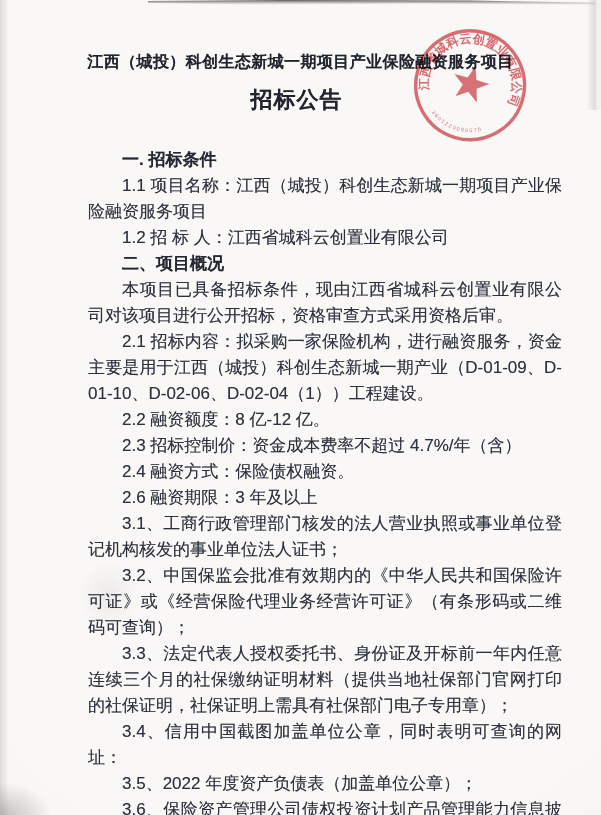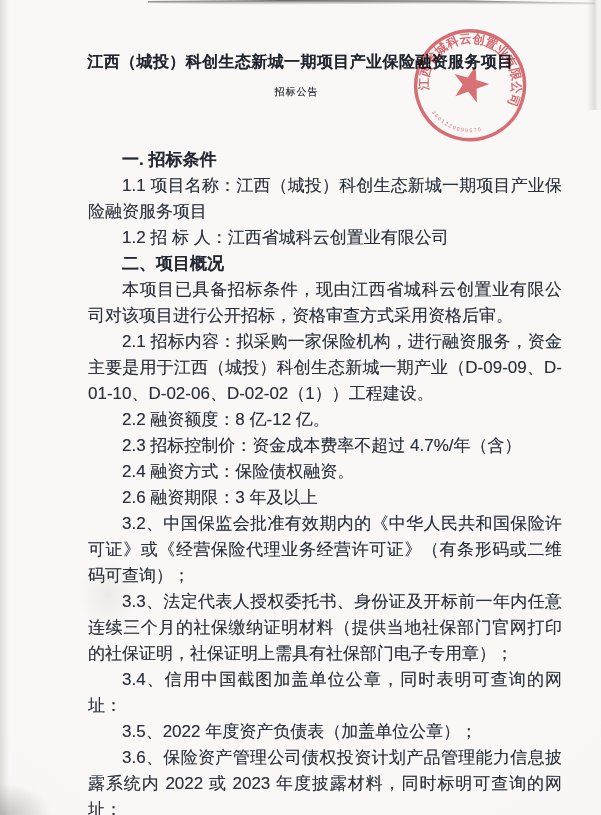--- a/index.html
+++ b/index.html
@@ -44,21 +44,21 @@
     text-align: center; z-index: 1;
   }
   .title-line1 {
     margin: 0;
     font-size: 16px; font-weight: bold; color: #20242e;
     letter-spacing: .4px;
     text-shadow: 0 0 .6px rgba(32,36,46,.5);
   }
   .title-line2 {
     margin: 12px 8px 0 0;
-    font-size: 10px; font-weight: normal; color: #20242e;
+    font-size: 22px; font-weight: bold; color: #20242e;
     letter-spacing: 1px;
     text-shadow: 0 0 .6px rgba(32,36,46,.5);
   }
   
   .doc-body {
     position: absolute; top: 147px; left: 88px; width: 474px; z-index: 1;
   }
   .para {
     margin: 0;
     font-size: 17px; line-height: 26px;
@@ -89,25 +89,26 @@
     <p class="title-line1">江西（城投）科创生态新城一期项目产业保险融资服务项目</p>
     <p class="title-line2">招标公告</p>
   </div>
 
   <div class="doc-body">
       <p class="para heading">一. 招标条件</p>
       <p class="para">1.1 项目名称：江西（城投）科创生态新城一期项目产业保险融资服务项目</p>
       <p class="para">1.2 招 标 人：江西省城科云创置业有限公司</p>
       <p class="para heading">二、项目概况</p>
       <p class="para">本项目已具备招标条件，现由江西省城科云创置业有限公司对该项目进行公开招标，资格审查方式采用资格后审。</p>
-      <p class="para">2.1 招标内容：拟采购一家保险机构，进行融资服务，资金主要是用于江西（城投）科创生态新城一期产业（D-09-09、D-01-10、D-02-06、D-02-02（1））工程建设。</p>
+      <p class="para">2.1 招标内容：拟采购一家保险机构，进行融资服务，资金主要是用于江西（城投）科创生态新城一期产业（D-01-09、D-01-10、D-02-06、D-02-04（1））工程建设。</p>
       <p class="para">2.2 融资额度：8 亿-12 亿。</p>
       <p class="para">2.3 招标控制价：资金成本费率不超过 4.7%/年（含）</p>
       <p class="para">2.4 融资方式：保险债权融资。</p>
       <p class="para">2.6 融资期限：3 年及以上</p>
+      <p class="para">3.1、工商行政管理部门核发的法人营业执照或事业单位登记机构核发的事业单位法人证书；</p>
       <p class="para">3.2、中国保监会批准有效期内的《中华人民共和国保险许可证》或《经营保险代理业务经营许可证》（有条形码或二维码可查询）；</p>
       <p class="para">3.3、法定代表人授权委托书、身份证及开标前一年内任意连续三个月的社保缴纳证明材料（提供当地社保部门官网打印的社保证明，社保证明上需具有社保部门电子专用章）；</p>
       <p class="para">3.4、信用中国截图加盖单位公章，同时表明可查询的网址：</p>
       <p class="para">3.5、2022 年度资产负债表（加盖单位公章）；</p>
       <p class="para">3.6、保险资产管理公司债权投资计划产品管理能力信息披露系统内 2022 或 2023 年度披露材料，同时标明可查询的网址；</p>
     </div>
 
   <svg class="seal" viewBox="0 0 160 160">
     <g transform="rotate(16 78 76)" fill="#cf3a44" stroke="none" opacity="0.9">
       <circle cx="78" cy="76" r="58" fill="none" stroke="#cf3a44" stroke-width="3.6" stroke-opacity="0.88"></circle>

